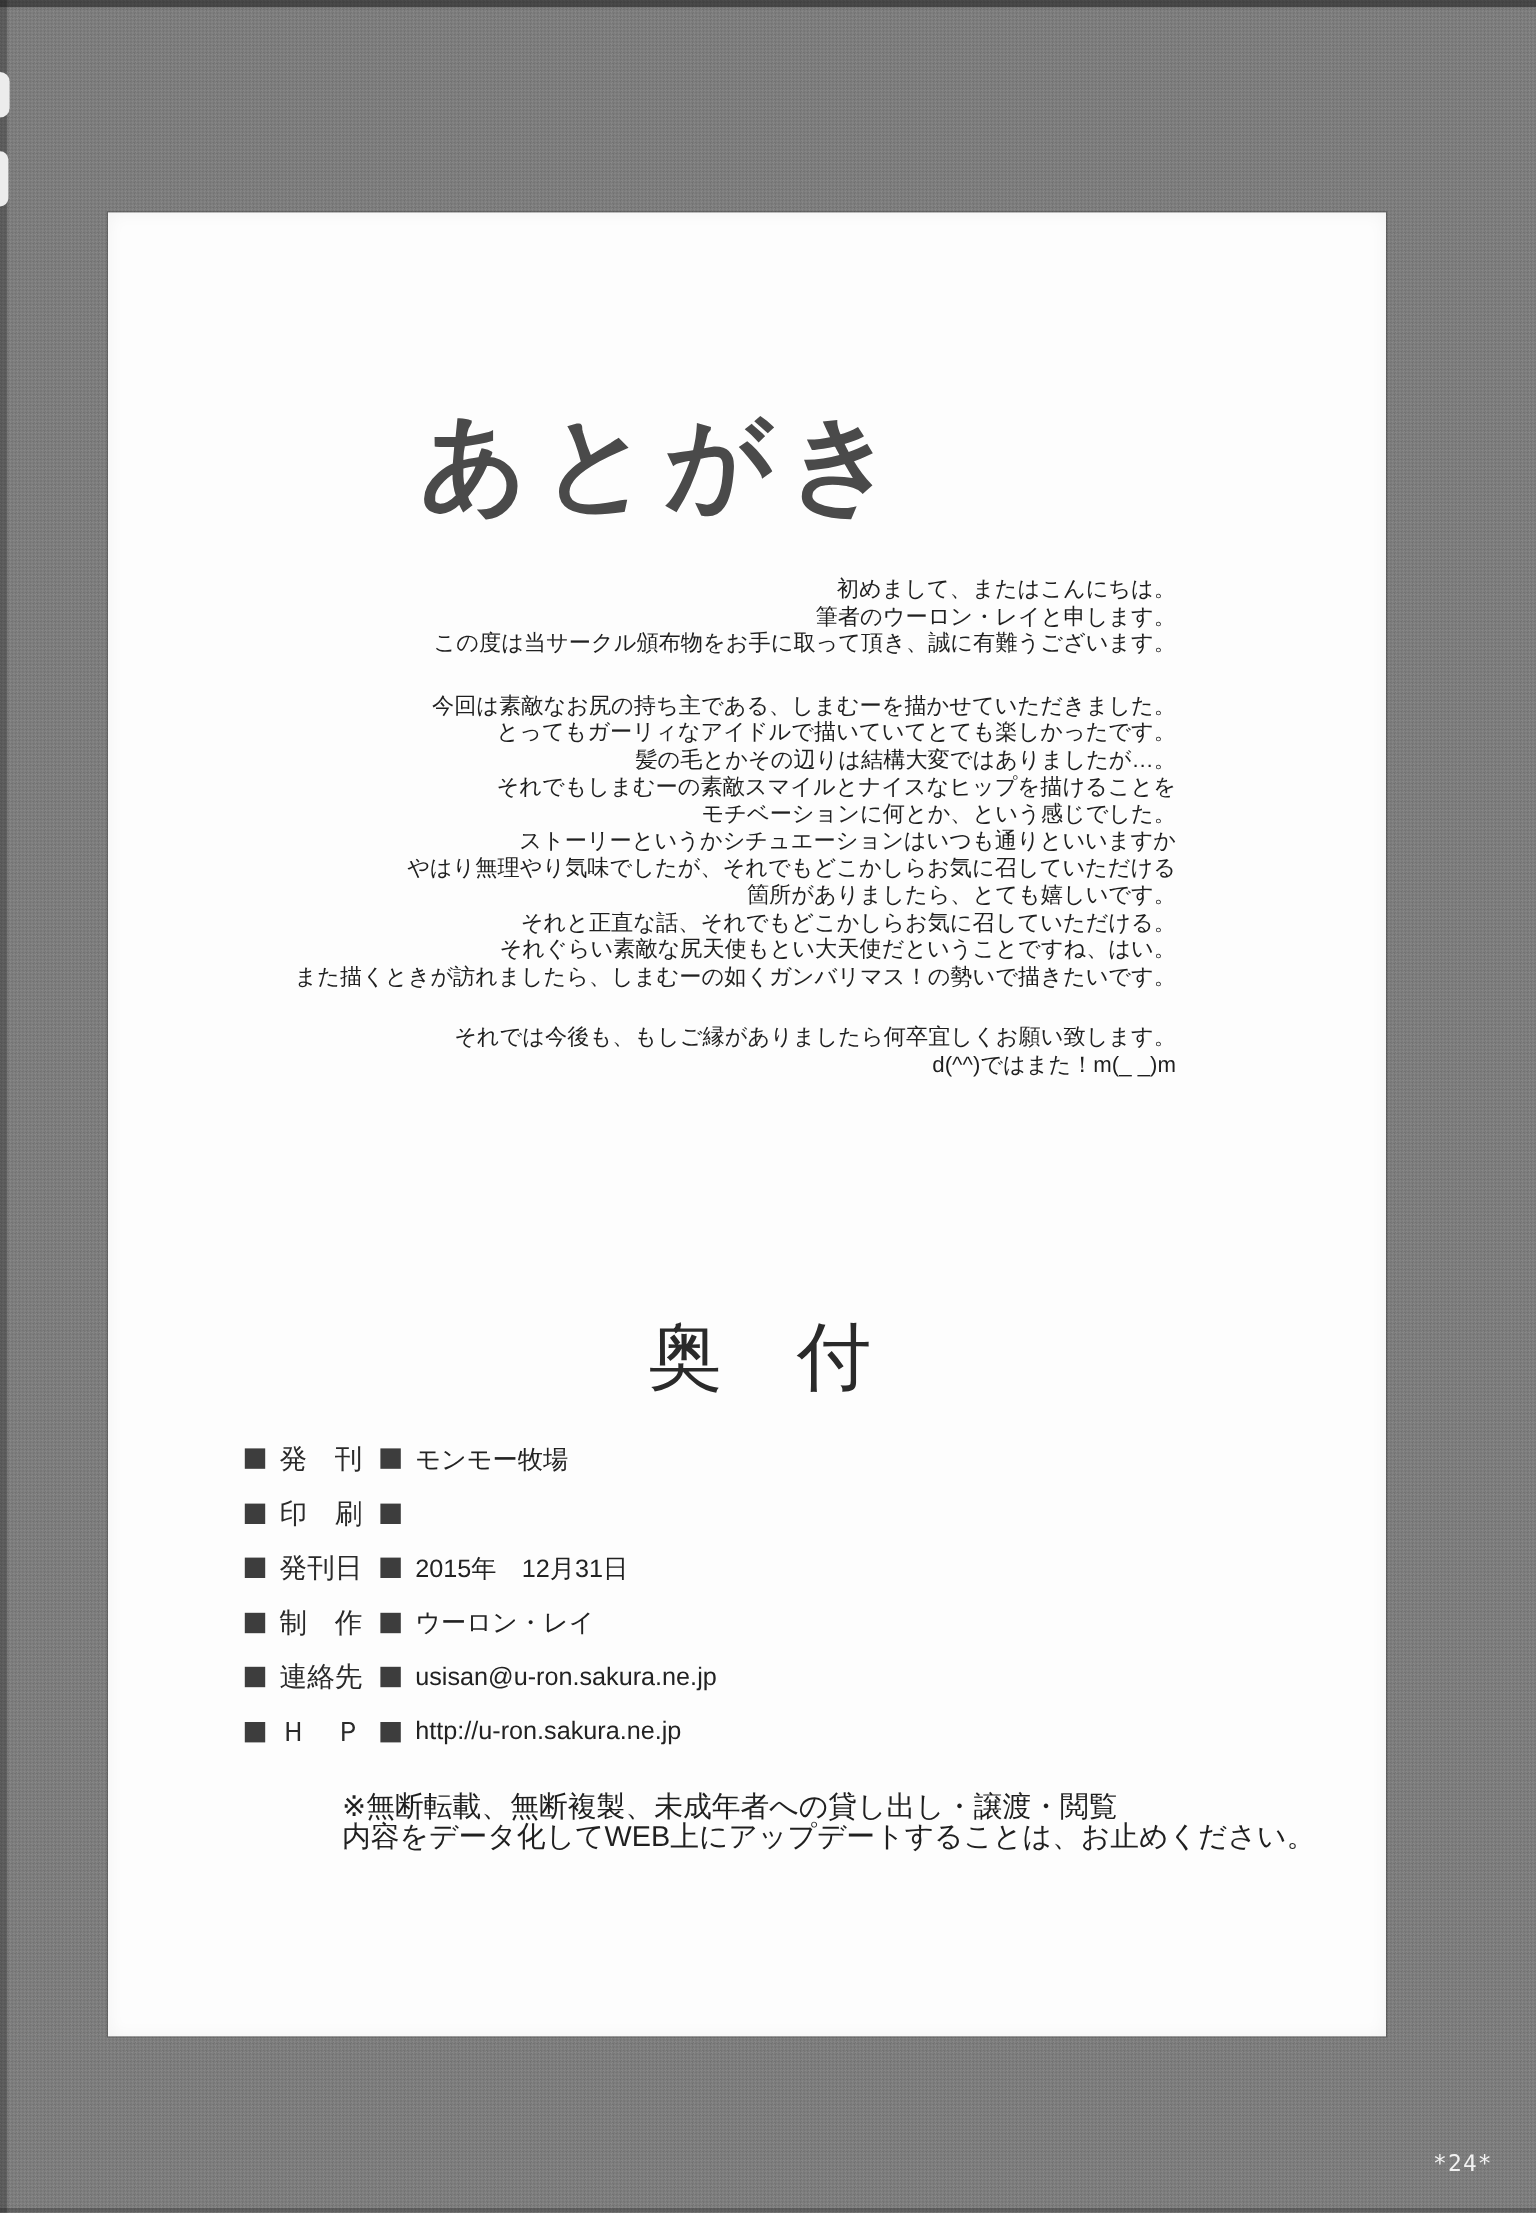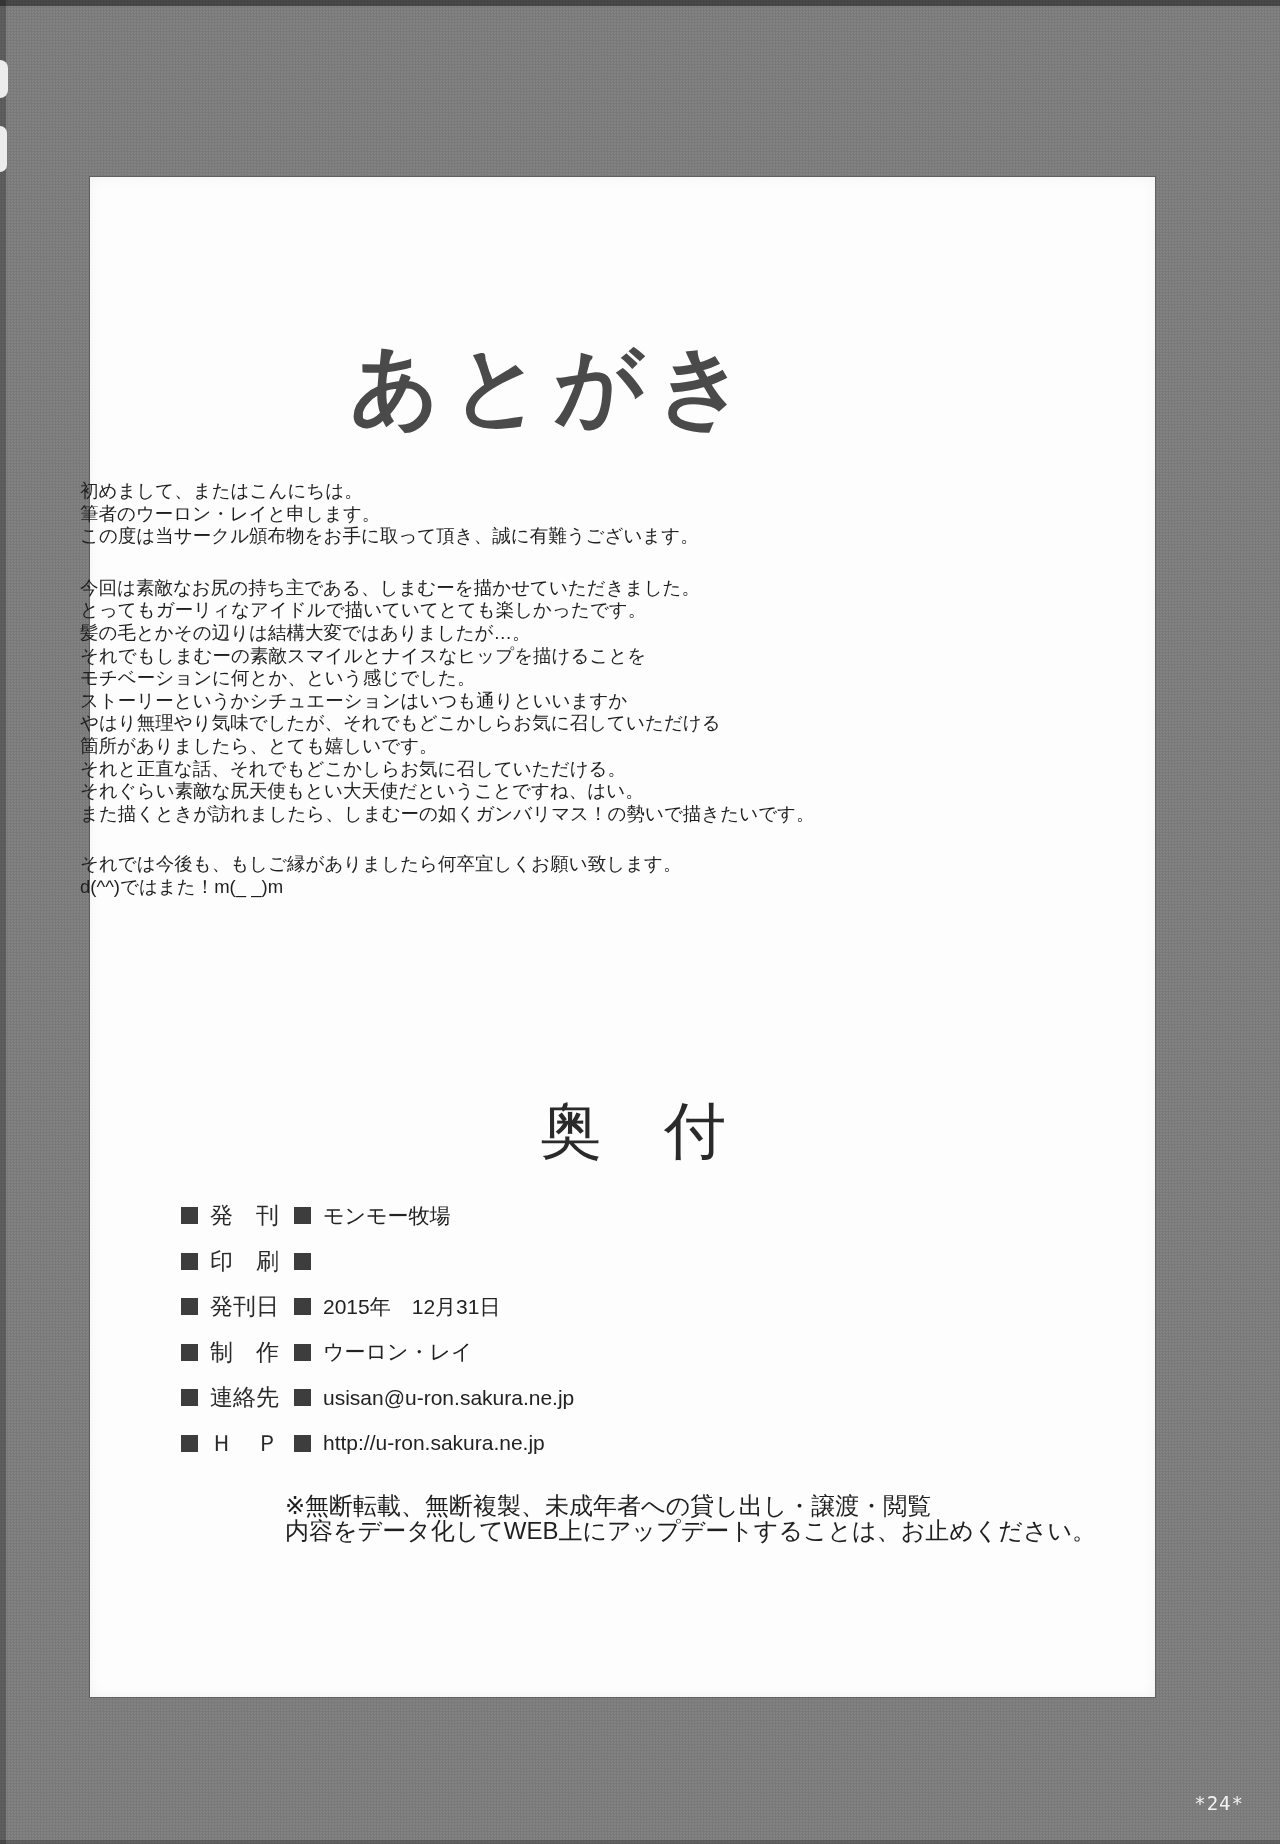--- a/index.html
+++ b/index.html
@@ -28,35 +28,35 @@
 
   .afterword-title{
     position:absolute;top:150px;left:433px;transform:translateX(-50%);
     font-size:88px;font-weight:bold;letter-spacing:12px;white-space:nowrap;
     color:#4a4a4a;
     margin-left:31px;
   }
 
   .afterword-body{
     position:absolute;top:303px;left:-10px;width:900px;
-    text-align:left;color:#1f1f1f;
+    text-align:right;color:#1f1f1f;
     font-size:18.5px;line-height:22.6px;
   }
   .afterword-body .para{margin:0 0 0 0;}
   .afterword-body .para.p1{margin-bottom:29px;}
   .afterword-body .para.p2{margin-bottom:28px;}
   .line{white-space:nowrap;}
 
   .colophon-title{
     position:absolute;top:912px;left:543px;transform:translateX(-50%);
     font-size:62px;font-weight:500;color:#2a2a2a;white-space:nowrap;
   }
 
   .colophon-rows{position:absolute;top:1016px;left:0;width:1065px;}
-  .crow{display:flex;align-items:center;height:45.5px;padding-left:91px;}
+  .crow{display:flex;align-items:center;height:45.5px;padding-left:114px;}
   .sq{width:17px;height:17px;background:#3d3d3d;flex:0 0 auto;}
   .clabel{width:70px;margin:0 14px 0 12px;font-size:23px;color:#2a2a2a;white-space:nowrap;flex:0 0 auto;}
   .cvalue{margin-left:12px;font-size:21px;color:#222222;white-space:nowrap;}
 
   .notice{
     position:absolute;top:1316px;left:195px;
     font-size:24px;line-height:25px;color:#1f1f1f;
   }
 
   .page-number{

